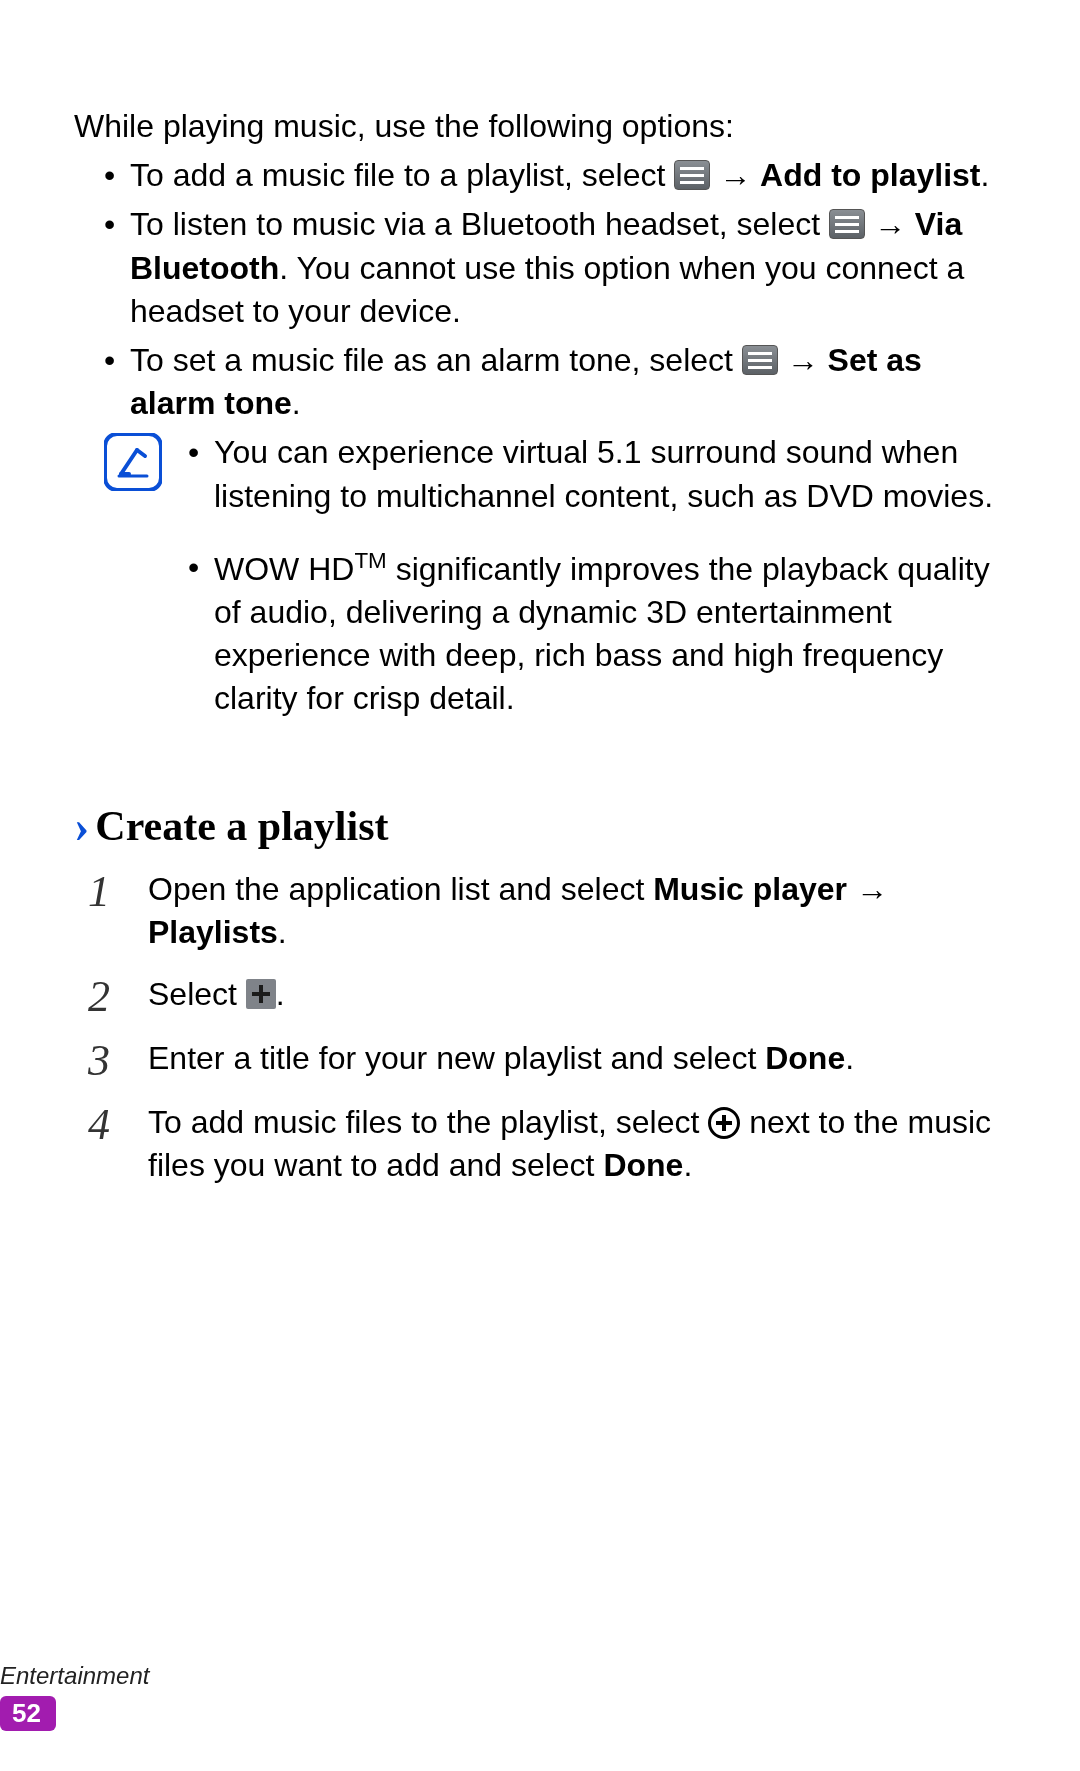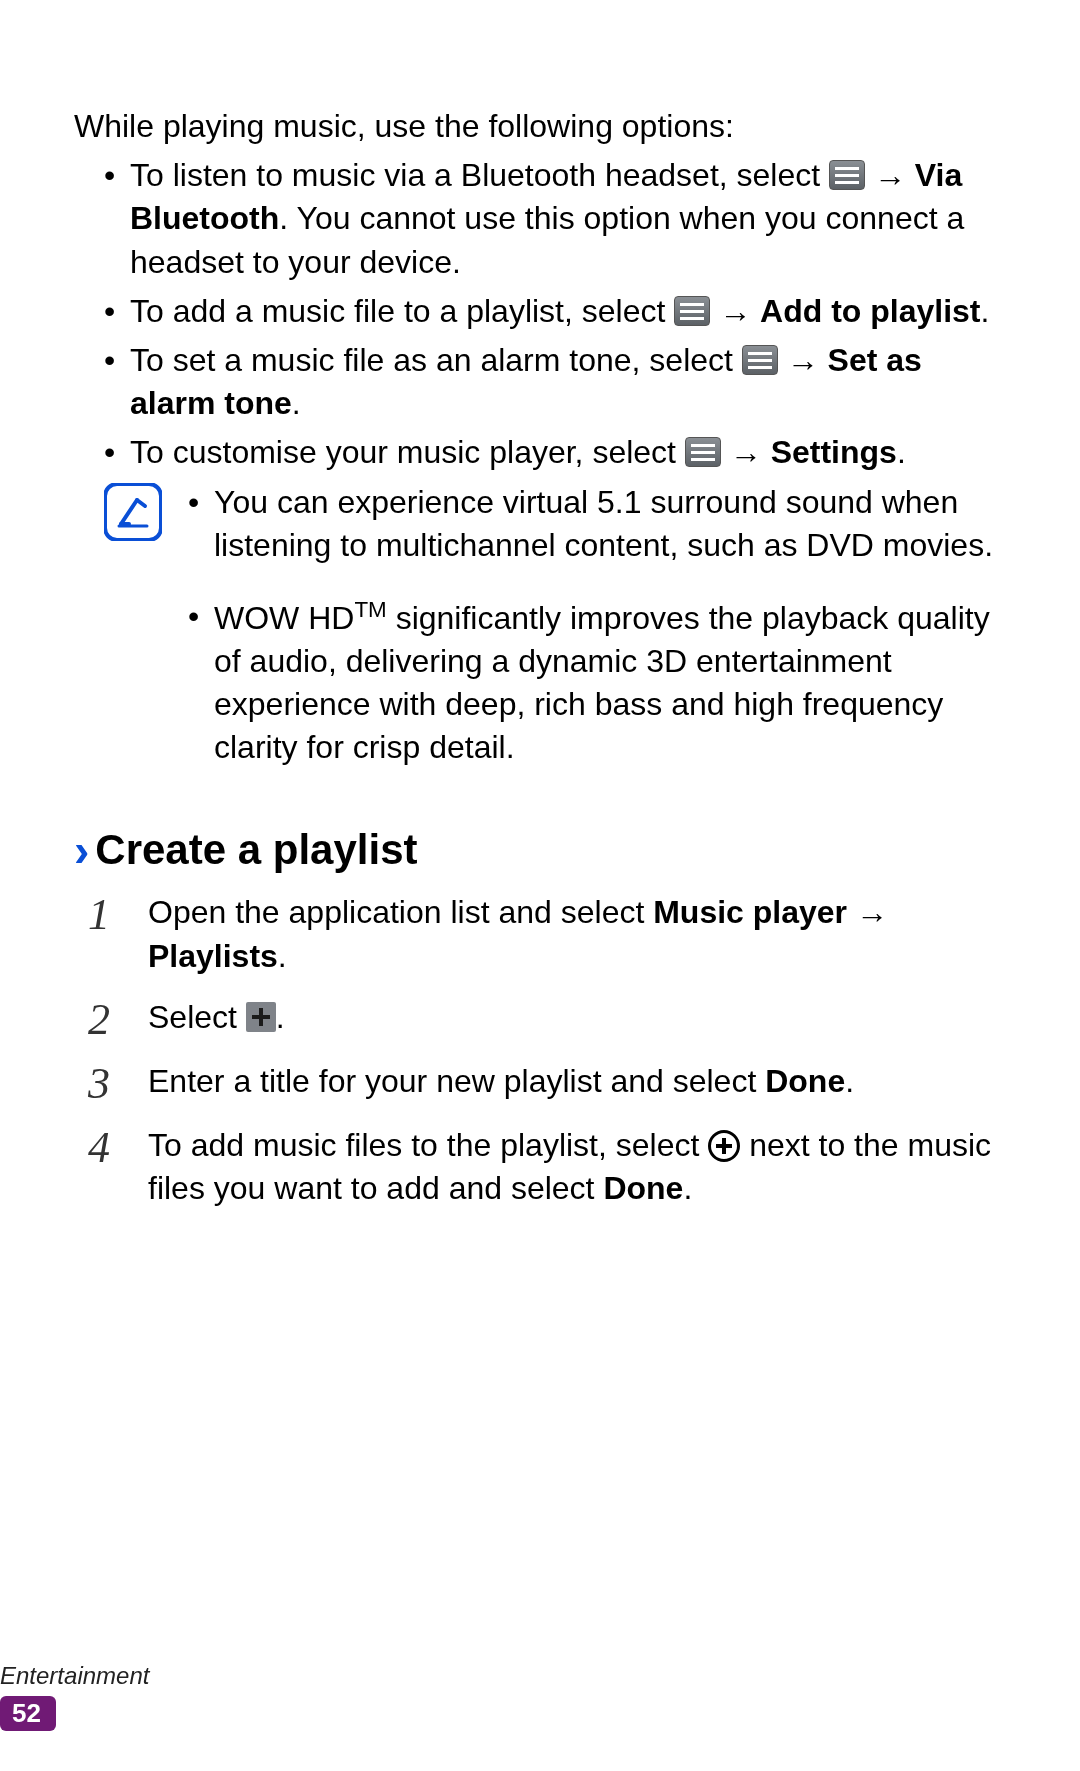--- a/index.html
+++ b/index.html
@@ -58,24 +58,25 @@
     margin-right: 18px;
     margin-top: 2px;
   }
   .note-icon svg { width: 58px; height: 58px; display:block; }
   .note-content { flex: 1; }
   .note-content ul.bullets { padding-left: 0; }
   .note-content ul.bullets > li { margin-bottom: 28px; }
   .tm { font-size: 0.7em; vertical-align: super; }
 
   .section-title {
-    margin-top: 22px;
+    margin-top: 48px;
     margin-bottom: 10px;
     font-size: 42px;
     font-weight: 700;
+    font-family: Liberation Serif, serif;
   }
   .chevron { color: #0a4fd6; font-size: 46px; vertical-align: -2px; margin-right: 6px; }
 
   ol.steps { list-style: none; counter-reset: step; padding-left: 4px; }
   ol.steps > li {
     position: relative;
     padding-left: 70px;
     margin-bottom: 18px;
     counter-increment: step;
     min-height: 46px;
@@ -131,53 +132,48 @@
   .footer-section {
     font-style: italic;
     font-size: 24px;
     color: #222;
     margin-bottom: 6px;
   }
   .page-num {
     display: inline-block;
     min-width: 56px;
     padding: 2px 12px;
-    background: #701a75;
+    background: #a21caf;
     color: #fff;
     font-size: 26px;
     border-radius: 6px;
     font-weight: 600;
   }
 </style>
 </head>
 <body>
 
 <div class="page">
   <p class="intro">While playing music, use the following options:</p>
 
   <ul class="bullets">
     <li>
+      <span>To add a music file to a playlist, select </span><span class="menu-icon"></span>
+      <span class="arrow">→</span>
+      <span class="bold">Add to playlist</span><span>.</span>
+    </li>
+    <li>
       <span>To listen to music via a Bluetooth headset, select </span><span class="menu-icon"></span>
       <span class="arrow">→</span>
       <span class="bold">Via Bluetooth</span><span>. You cannot use this option when you connect a headset to your device.</span>
     </li>
     <li>
-      <span>To add a music file to a playlist, select </span><span class="menu-icon"></span>
-      <span class="arrow">→</span>
-      <span class="bold">Add to playlist</span><span>.</span>
-    </li>
-    <li>
       <span>To set a music file as an alarm tone, select </span><span class="menu-icon"></span>
       <span class="arrow">→</span>
       <span class="bold">Set as alarm tone</span><span>.</span>
-    </li>
-    <li>
-      <span>To customise your music player, select </span><span class="menu-icon"></span>
-      <span class="arrow">→</span>
-      <span class="bold">Settings</span><span>.</span>
     </li>
   </ul>
 
   <div class="note-row">
     <div class="note-icon">
       <svg viewBox="0 0 58 58">
         <rect x="1" y="1" width="56" height="56" rx="12" fill="none" stroke="#0a4fd6" stroke-width="4"></rect>
         <g stroke="#0a4fd6" stroke-width="4" stroke-linecap="round" fill="none">
           <path d="M17 41 L33 17"></path>
           <path d="M33 17 L41 23"></path>

